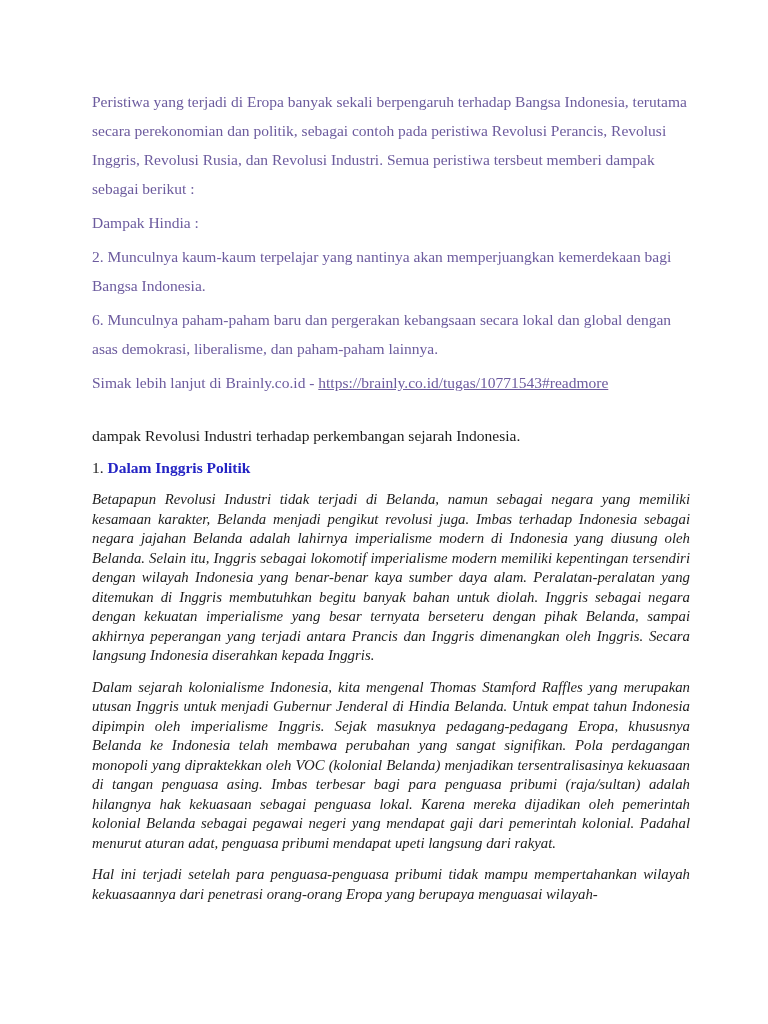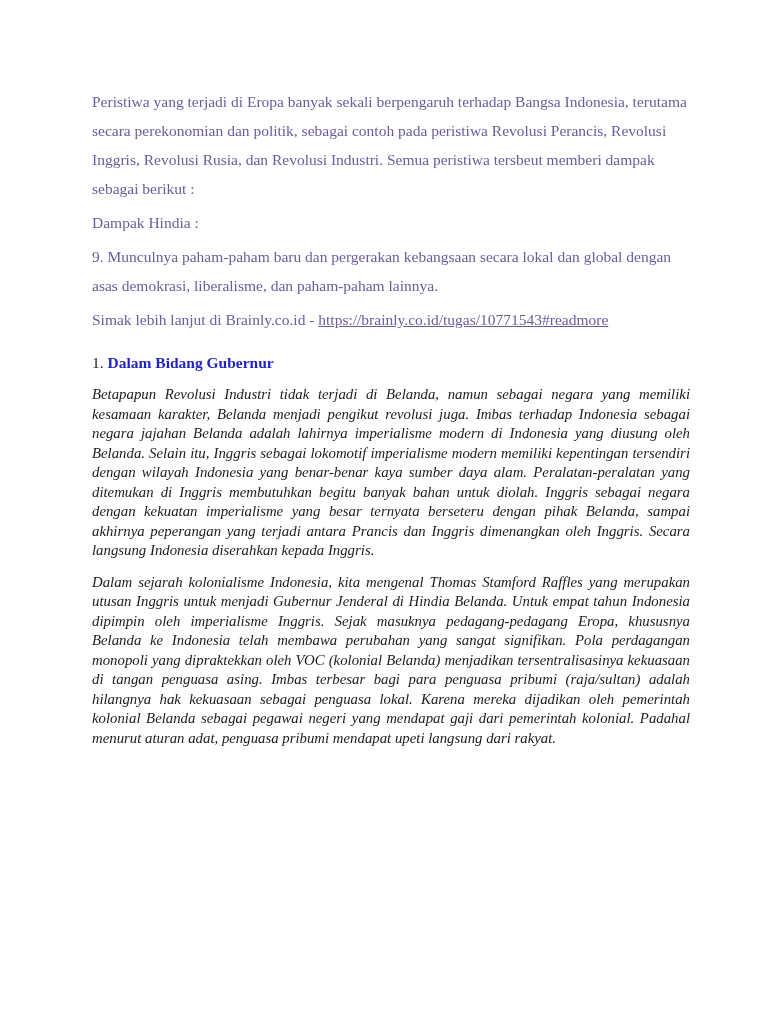--- a/index.html
+++ b/index.html
@@ -21,21 +21,21 @@
   p { margin: 0; }
 
   
   .purple {
     color: var(--purple, #6c5b9e);
     font-size: 15.5px;
     line-height: 29px;
     text-align: left;
     margin-bottom: 5px;
   }
-  .source { margin-bottom: 18px; }
+  .source { margin-bottom: 28px; }
   a.link {
     color: var(--purple, #6c5b9e);
     text-decoration: underline;
     cursor: pointer;
   }
 
   
   .lead {
     color: var(--ink, #1c1c1c);
     font-size: 15.5px;
@@ -69,27 +69,30 @@
 <body style="background: rgb(255, 255, 255);">
 
 <div class="page">
   <div class="content">
 
     <p class="purple">Peristiwa yang terjadi di Eropa banyak sekali berpengaruh terhadap Bangsa Indonesia, terutama secara perekonomian dan politik, sebagai contoh pada peristiwa Revolusi Perancis, Revolusi Inggris, Revolusi Rusia, dan Revolusi Industri. Semua peristiwa tersbeut memberi dampak sebagai berikut :</p>
 
     <p class="purple">Dampak Hindia :</p>
 
 
+    <p class="purple">2. Munculnya kaum-kaum terpelajar yang nantinya akan memperjuangkan kemerdekaan bagi Bangsa Indonesia.</p>
 
-    <p class="purple">9. Munculnya paham-paham baru dan pergerakan kebangsaan secara lokal dan global dengan asas demokrasi, liberalisme, dan paham-paham lainnya.</p>
+    <p class="purple">6. Munculnya paham-paham baru dan pergerakan kebangsaan secara lokal dan global dengan asas demokrasi, liberalisme, dan paham-paham lainnya.</p>
 
     <p class="purple source"><span>Simak lebih lanjut di Brainly.co.id - </span><a class="link" href="#">https://brainly.co.id/tugas/10771543#readmore</a></p>
 
+    <p class="lead">dampak Revolusi Industri terhadap perkembangan sejarah Indonesia.</p>
 
-    <p class="heading"><span class="hnum">1. </span><span class="htext">Dalam Bidang Gubernur</span></p>
+    <p class="heading"><span class="hnum">1. </span><span class="htext">Dalam Inggris Politik</span></p>
 
     <p class="body-par">Betapapun Revolusi Industri tidak terjadi di Belanda, namun sebagai negara yang memiliki kesamaan karakter, Belanda menjadi pengikut revolusi juga. Imbas terhadap Indonesia sebagai negara jajahan Belanda adalah lahirnya imperialisme modern di Indonesia yang diusung oleh Belanda. Selain itu, Inggris sebagai lokomotif imperialisme modern memiliki kepentingan tersendiri dengan wilayah Indonesia yang benar-benar kaya sumber daya alam. Peralatan-peralatan yang ditemukan di Inggris membutuhkan begitu banyak bahan untuk diolah. Inggris sebagai negara dengan kekuatan imperialisme yang besar ternyata berseteru dengan pihak Belanda, sampai akhirnya peperangan yang terjadi antara Prancis dan Inggris dimenangkan oleh Inggris. Secara langsung Indonesia diserahkan kepada Inggris.</p>
 
     <p class="body-par">Dalam sejarah kolonialisme Indonesia, kita mengenal Thomas Stamford Raffles yang merupakan utusan Inggris untuk menjadi Gubernur Jenderal di Hindia Belanda. Untuk empat tahun Indonesia dipimpin oleh imperialisme Inggris. Sejak masuknya pedagang-pedagang Eropa, khususnya Belanda ke Indonesia telah membawa perubahan yang sangat signifikan. Pola perdagangan monopoli yang dipraktekkan oleh VOC (kolonial Belanda) menjadikan tersentralisasinya kekuasaan di tangan penguasa asing. Imbas terbesar bagi para penguasa pribumi (raja/sultan) adalah hilangnya hak kekuasaan sebagai penguasa lokal. Karena mereka dijadikan oleh pemerintah kolonial Belanda sebagai pegawai negeri yang mendapat gaji dari pemerintah kolonial. Padahal menurut aturan adat, penguasa pribumi mendapat upeti langsung dari rakyat.</p>
 
+    <p class="body-par">Hal ini terjadi setelah para penguasa-penguasa pribumi tidak mampu mempertahankan wilayah kekuasaannya dari penetrasi orang-orang Eropa yang berupaya menguasai wilayah-</p>
 
   </div>
 </div>
 
 </body></html>

